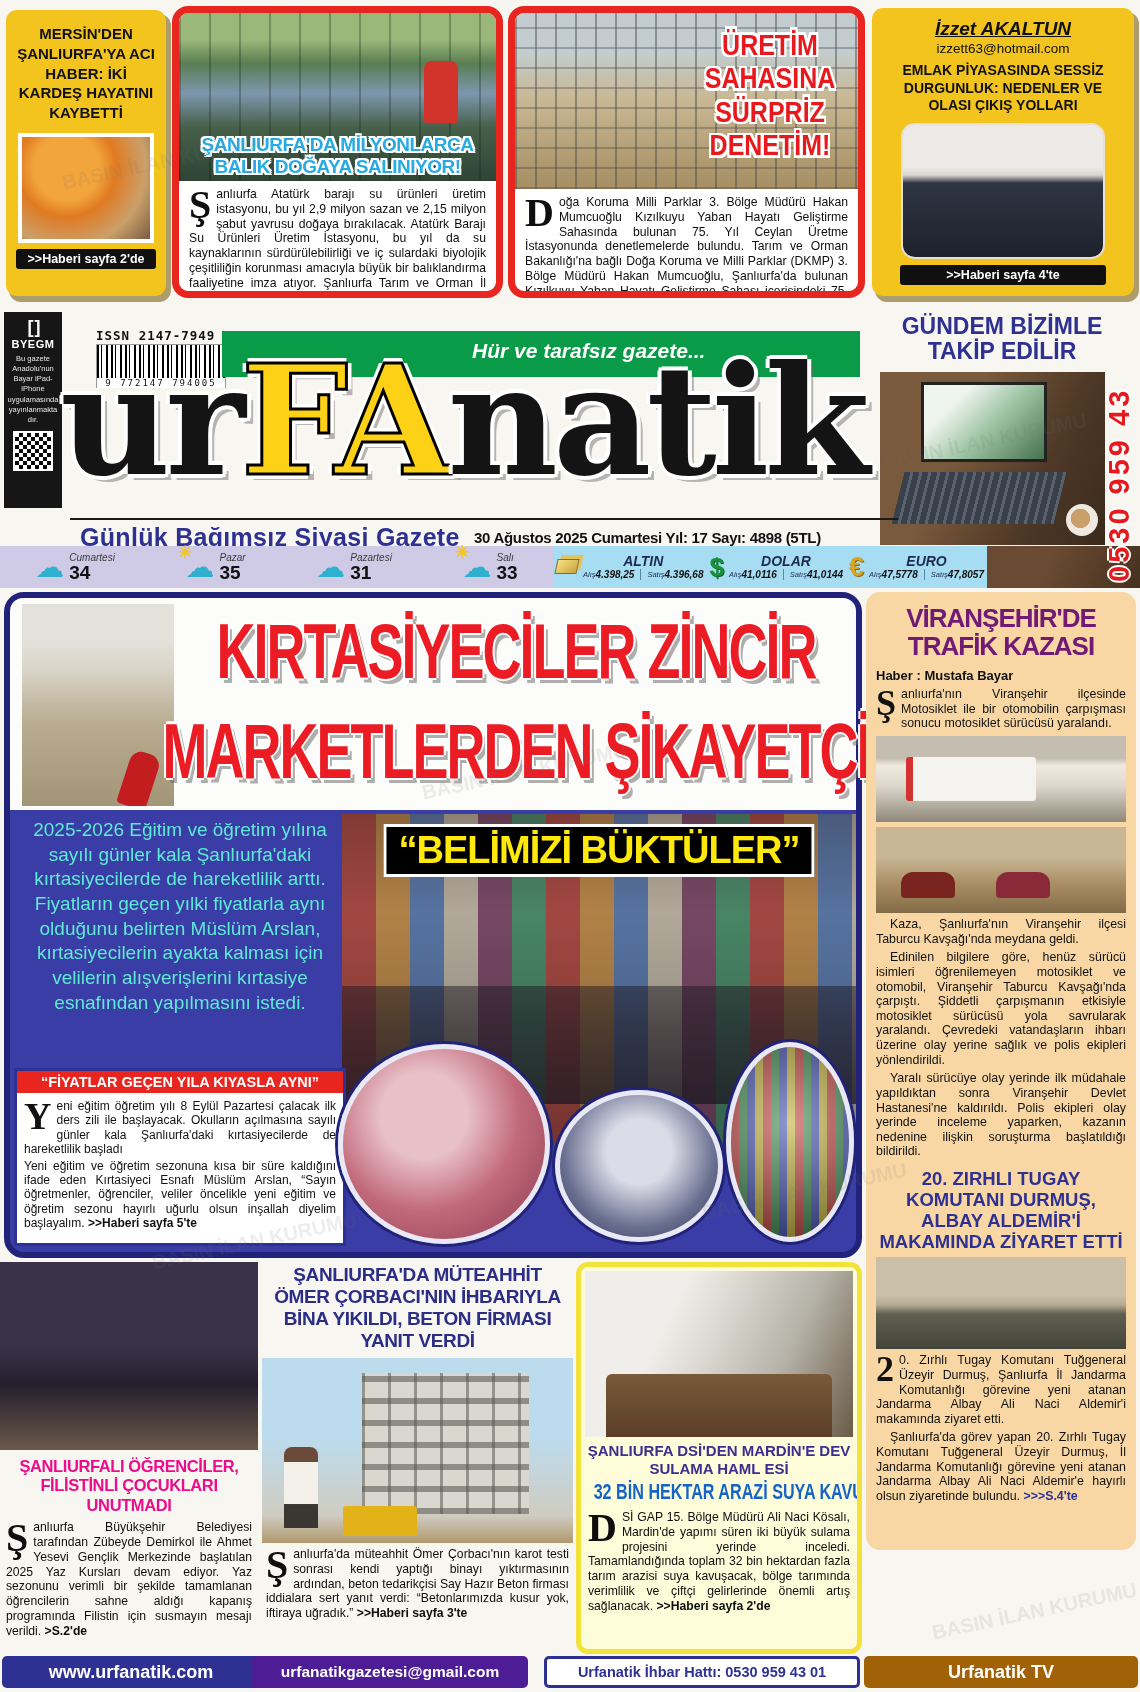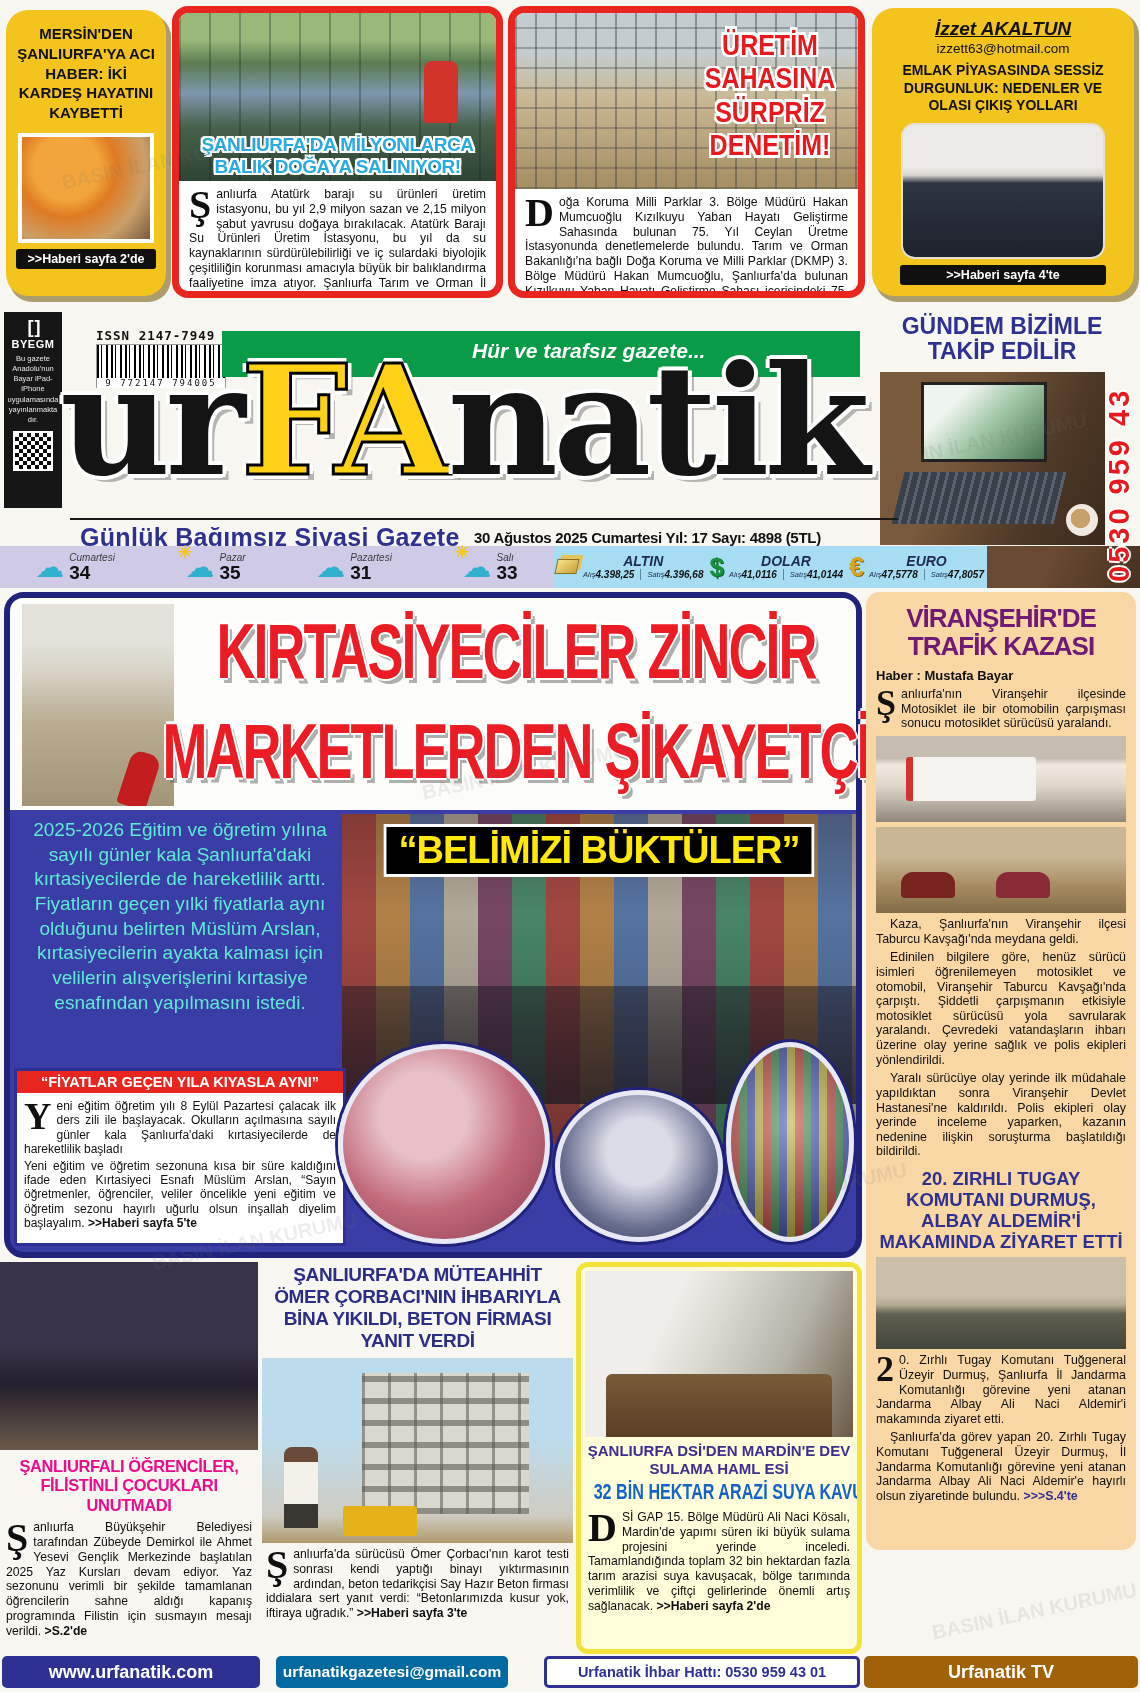--- a/index.html
+++ b/index.html
@@ -5,21 +5,21 @@
 *{margin:0;padding:0;box-sizing:border-box}
 html,body{background:#d8d5cf}
 #page{position:relative;width:1140px;height:1692px;margin:0 auto;background:#f8f6f1;overflow:hidden;font-family:"Liberation Sans",sans-serif;color:#111}
 .abs{position:absolute}
 .wm{position:absolute;font-weight:900;font-size:20px;color:#707070;opacity:.12;transform:rotate(-12deg);pointer-events:none;white-space:nowrap;z-index:60}
 .photo{position:relative;overflow:hidden}
 .jbody{font-size:12.2px;line-height:1.21;text-align:justify;color:#0e0e0e}
 .dropcap{float:left;font-weight:700;font-size:40px;line-height:31px;margin:2px 5px 0 0;font-family:"Liberation Serif",serif}
 .pgref{font-weight:800;white-space:nowrap}
 .outline-w{text-shadow:-2px 0 #fff,2px 0 #fff,0 -2px #fff,0 2px #fff,-2px -2px #fff,2px 2px #fff,2px -2px #fff,-2px 2px #fff}
-.card-yellow{background:#f2c41d;border-radius:22px;box-shadow:4px 5px 0 1px #ad9c6c}
+.card-yellow{background:#f2c41d;border-radius:11px;box-shadow:4px 5px 0 1px #ad9c6c}
 .card-red{background:#fff;border:7px solid #e8251f;border-radius:16px;overflow:hidden}
 .black-ref{background:#101010;color:#fff;font-weight:700;font-size:12.5px;text-align:center;padding:3px 0;border-radius:3px}
 
 .mersin-hl{font-weight:900;font-size:15px;line-height:1.32;text-align:center;padding:14px 8px 4px}
 .mersin-photo{margin:6px auto 6px;width:136px;height:110px;border:4px solid #fff;background:radial-gradient(circle at 35% 30%,#f2a53c 0 30%,#e07a22 45%,#caa06a 72%,#7a5c42 100%)}
 .mersin-ref{margin:2px 10px}
 .fish-photo{height:168px;background:repeating-linear-gradient(90deg,rgba(20,30,20,.28) 0 2px,transparent 2px 30px),linear-gradient(180deg,#9ab87a 0 16%,#5a7d52 30%,#7d97ae 48%,#46604a 68%,#2e4435 100%)}
 .vest{position:absolute;right:38px;top:48px;width:34px;height:62px;background:#d2332a;border-radius:8px 8px 3px 3px}
 .fish-hl{position:absolute;left:0;right:0;bottom:4px;text-align:center;font-weight:900;font-size:19px;line-height:1.12;letter-spacing:-.5px;color:#29abe2}
 .card-red .jbody{padding:6px 10px}
@@ -128,21 +128,21 @@
 .dsi{left:576px;top:1262px;width:286px;height:392px;background:#fffcda;border:5px solid #f2e23a;border-radius:12px;padding:4px;overflow:hidden}
 .dsi-photo{height:166px;background:linear-gradient(115deg,#efeeea 0 30%,#dcdad2 45%,#b5b2a8 70%,#6b5b47 100%)}
 .desk{position:absolute;left:8%;bottom:0;width:84%;height:38%;background:linear-gradient(180deg,#7a5a38,#5a3f26);border-radius:6px 6px 0 0}
 .dsi-h1{font-size:15px;font-weight:900;color:#3b2f8f;text-align:center;line-height:1.2;margin-top:5px}
 .dsi-h2{text-align:center;height:28px;margin:1px 0 3px}
 .dsi-h2 span{display:inline-block;font-size:17px;font-weight:900;color:#1464c8;white-space:nowrap;transform:scale(.95,1.3);transform-origin:center top}
 .dsi .jbody{padding:0 3px}
 
 .fbox{top:1656px;height:32px;border-radius:5px;text-align:center;font-weight:900;color:#fff;overflow:hidden}
 .f1{left:2px;width:258px;background:#2e3192;font-size:18px;line-height:32px}
-.f2{left:276px;width:232px;background:#0369a1;font-size:15.5px;line-height:32px}
+.f2{left:252px;width:276px;background:#4c1d95;font-size:15.5px;line-height:32px}
 .f3{left:544px;width:316px;background:#fff;border:3px solid #2e3192;color:#2e3192;font-size:14.5px;line-height:26px}
 .f4{left:864px;width:274px;background:#a16207;font-size:18px;line-height:32px}
 </style>
 </head>
 <body>
 
 <div id="page">
 
   <div class="wm" style="left:60px;top:150px">BASIN İLAN KURUMU</div>
   <div class="wm" style="left:880px;top:430px">BASIN İLAN KURUMU</div>
@@ -362,21 +362,21 @@
     <p class="jbody"><span class="dropcap">Ş</span><span>anlıurfa Büyükşehir Belediyesi tarafından Zübeyde Demirkol ile Ahmet Yesevi Gençlik Merkezinde başlatılan 2025 Yaz Kursları devam ediyor. Yaz sezonunu verimli bir şekilde tamamlanan öğrencilerin sahne aldığı kapanış programında Filistin için susmayın mesajı verildi.</span> <span class="pgref">&gt;S.2'de</span></p>
   </div>
 
   <div class="abs demol">
     <div class="dm-hl">ŞANLIURFA'DA MÜTEAHHİT ÖMER ÇORBACI'NIN İHBARIYLA BİNA YIKILDI, BETON FİRMASI YANIT VERDİ</div>
     <div class="photo dm-photo">
       <div class="bldg"></div>
       <div class="exc"></div>
       <div class="man"></div>
     </div>
-    <p class="jbody"><span class="dropcap">Ş</span><span>anlıurfa'da sürücüsü Ömer Çorbacı'nın karot testi sonrası kendi yaptığı binayı yıktırmasının ardından, beton tedarikçisi Say Hazır Beton firması iddialara sert yanıt verdi: “Betonlarımızda kusur yok, iftiraya uğradık.”</span> <span class="pgref">&gt;&gt;Haberi sayfa 3'te</span></p>
+    <p class="jbody"><span class="dropcap">Ş</span><span>anlıurfa'da müteahhit Ömer Çorbacı'nın karot testi sonrası kendi yaptığı binayı yıktırmasının ardından, beton tedarikçisi Say Hazır Beton firması iddialara sert yanıt verdi: “Betonlarımızda kusur yok, iftiraya uğradık.”</span> <span class="pgref">&gt;&gt;Haberi sayfa 3'te</span></p>
   </div>
 
   <div class="abs dsi">
     <div class="photo dsi-photo">
         <div class="desk"></div>
       </div>
     <div class="dsi-h1">ŞANLIURFA DSİ'DEN MARDİN'E DEV SULAMA HAML ESİ</div>
     <div class="dsi-h2"><span>32 BİN HEKTAR ARAZİ SUYA KAVUŞUYOR</span></div>
     <p class="jbody"><span class="dropcap">D</span><span>Sİ GAP 15. Bölge Müdürü Ali Naci Kösalı, Mardin'de yapımı süren iki büyük sulama projesini yerinde inceledi. Tamamlandığında toplam 32 bin hektardan fazla tarım arazisi suya kavuşacak, bölge tarımında verimlilik ve çiftçi gelirlerinde önemli artış sağlanacak.</span> <span class="pgref">&gt;&gt;Haberi sayfa 2'de</span></p>
   </div>

